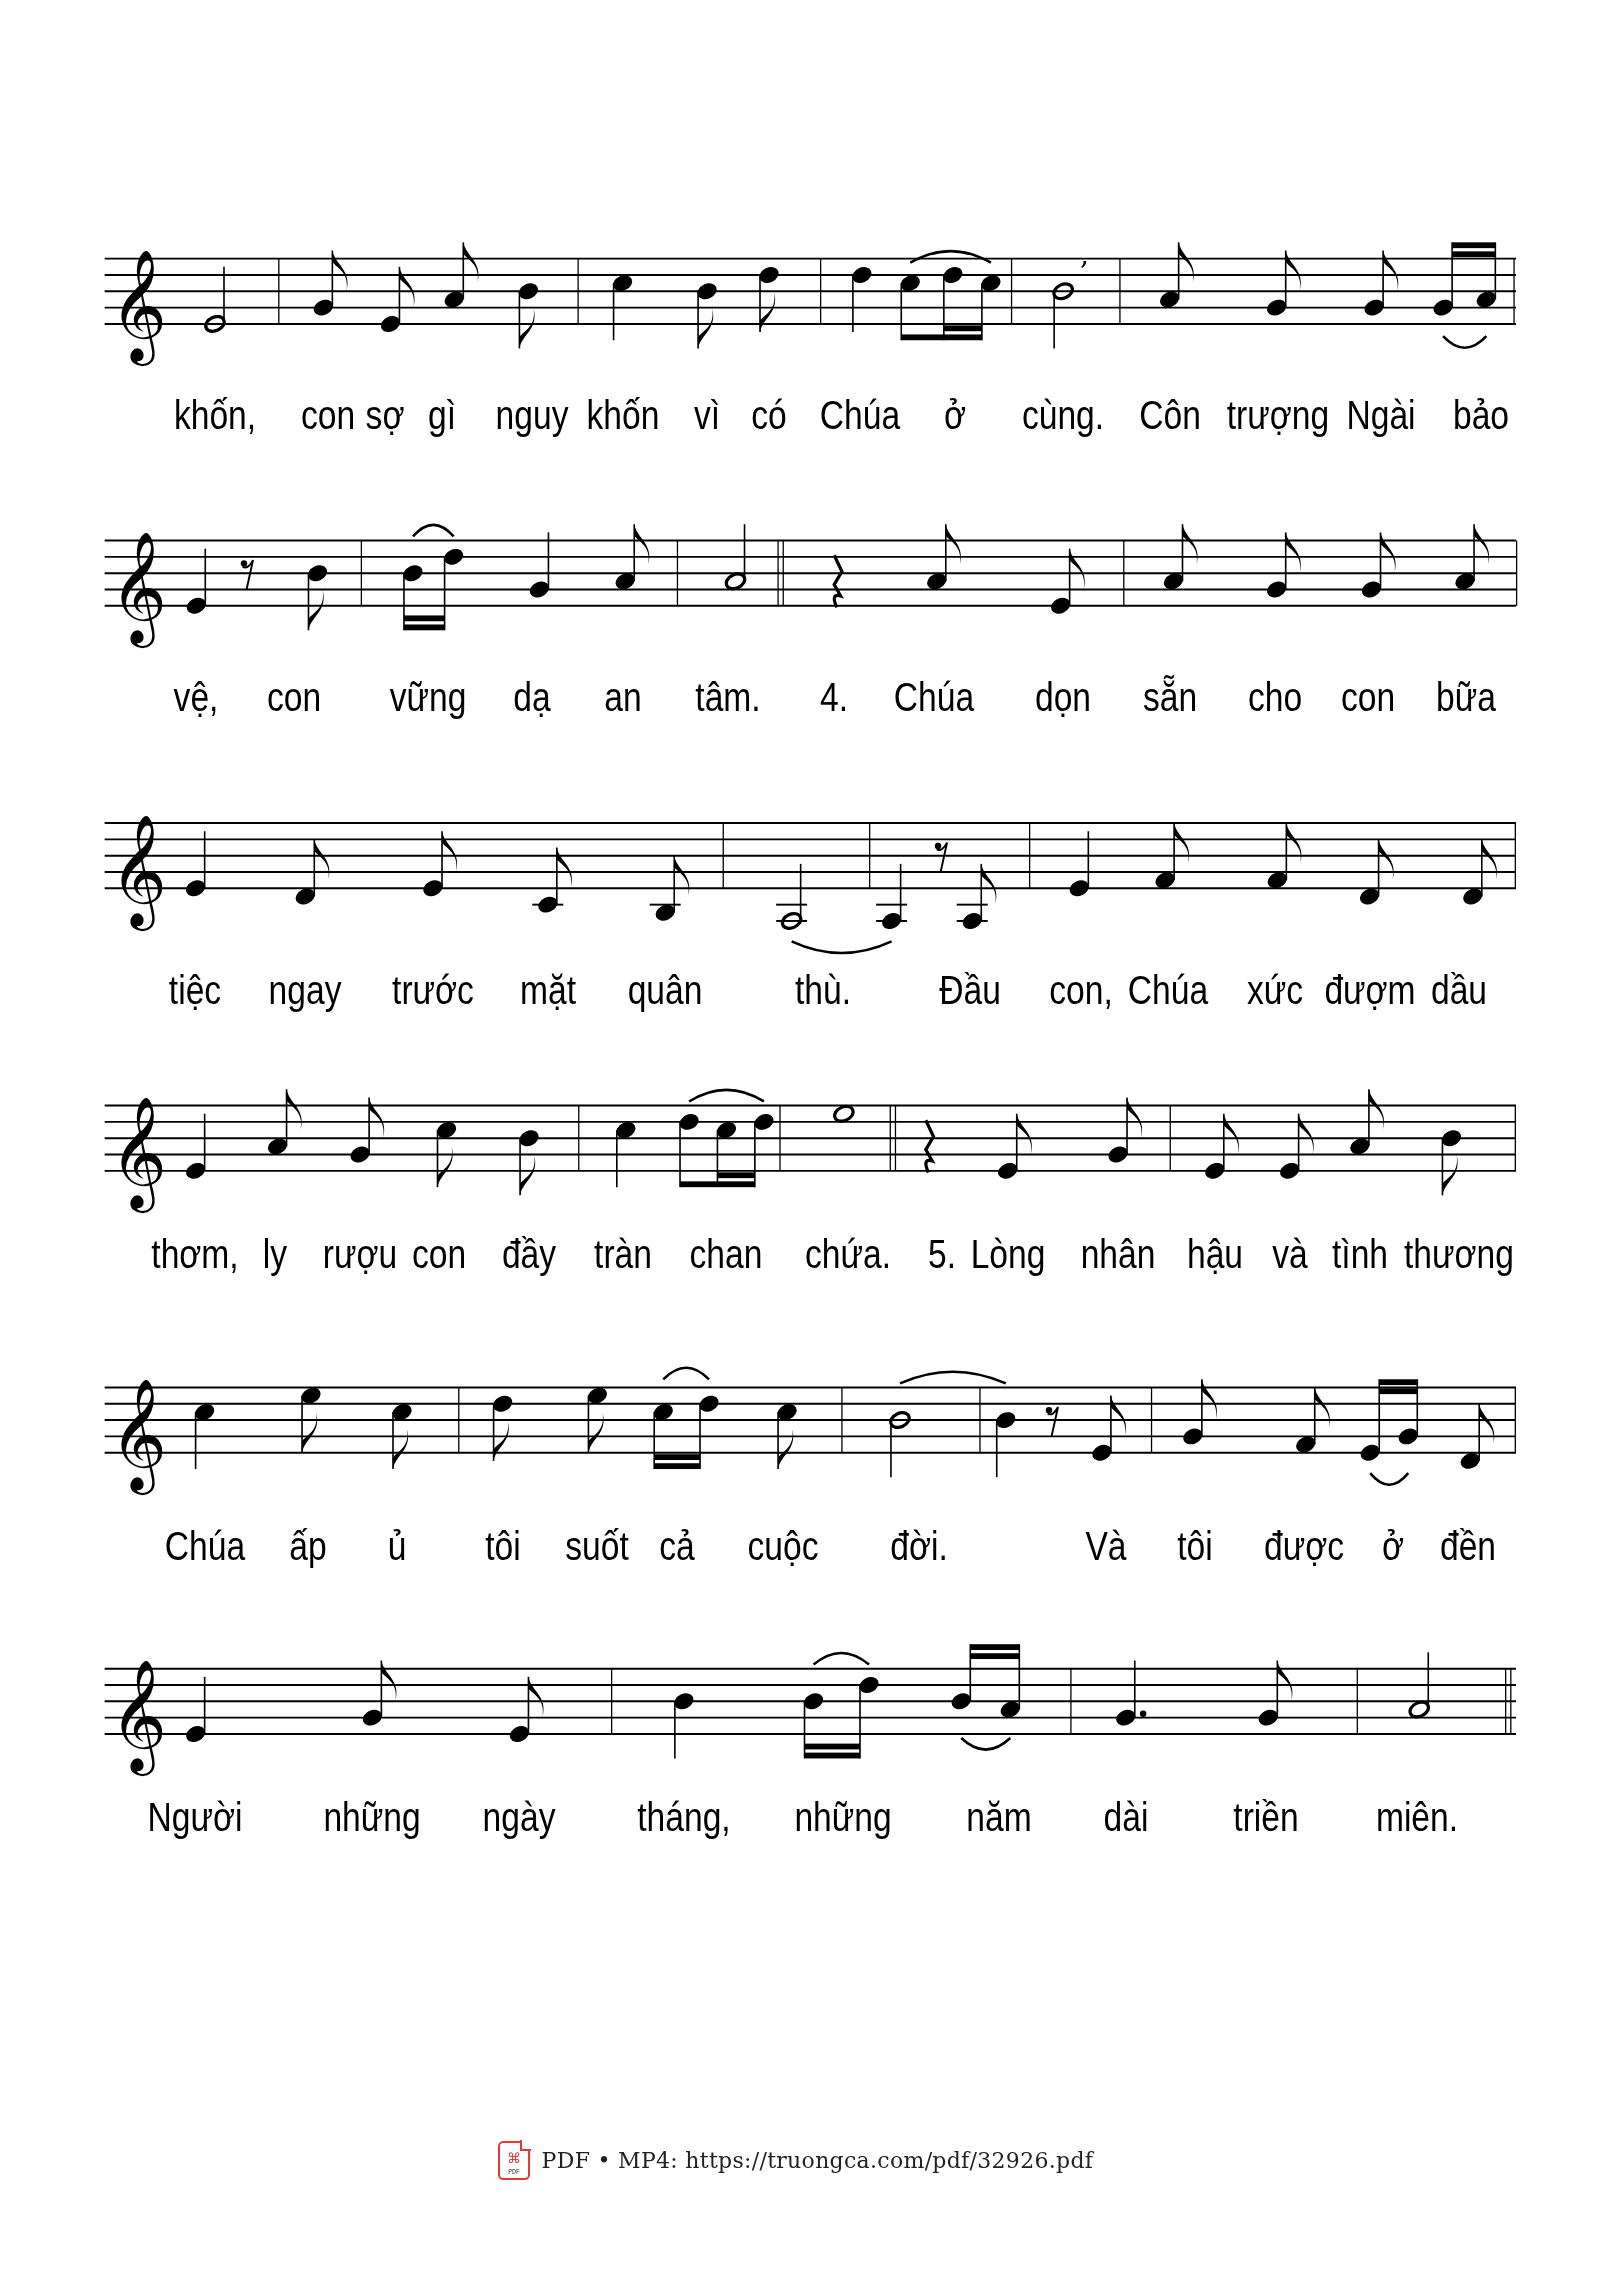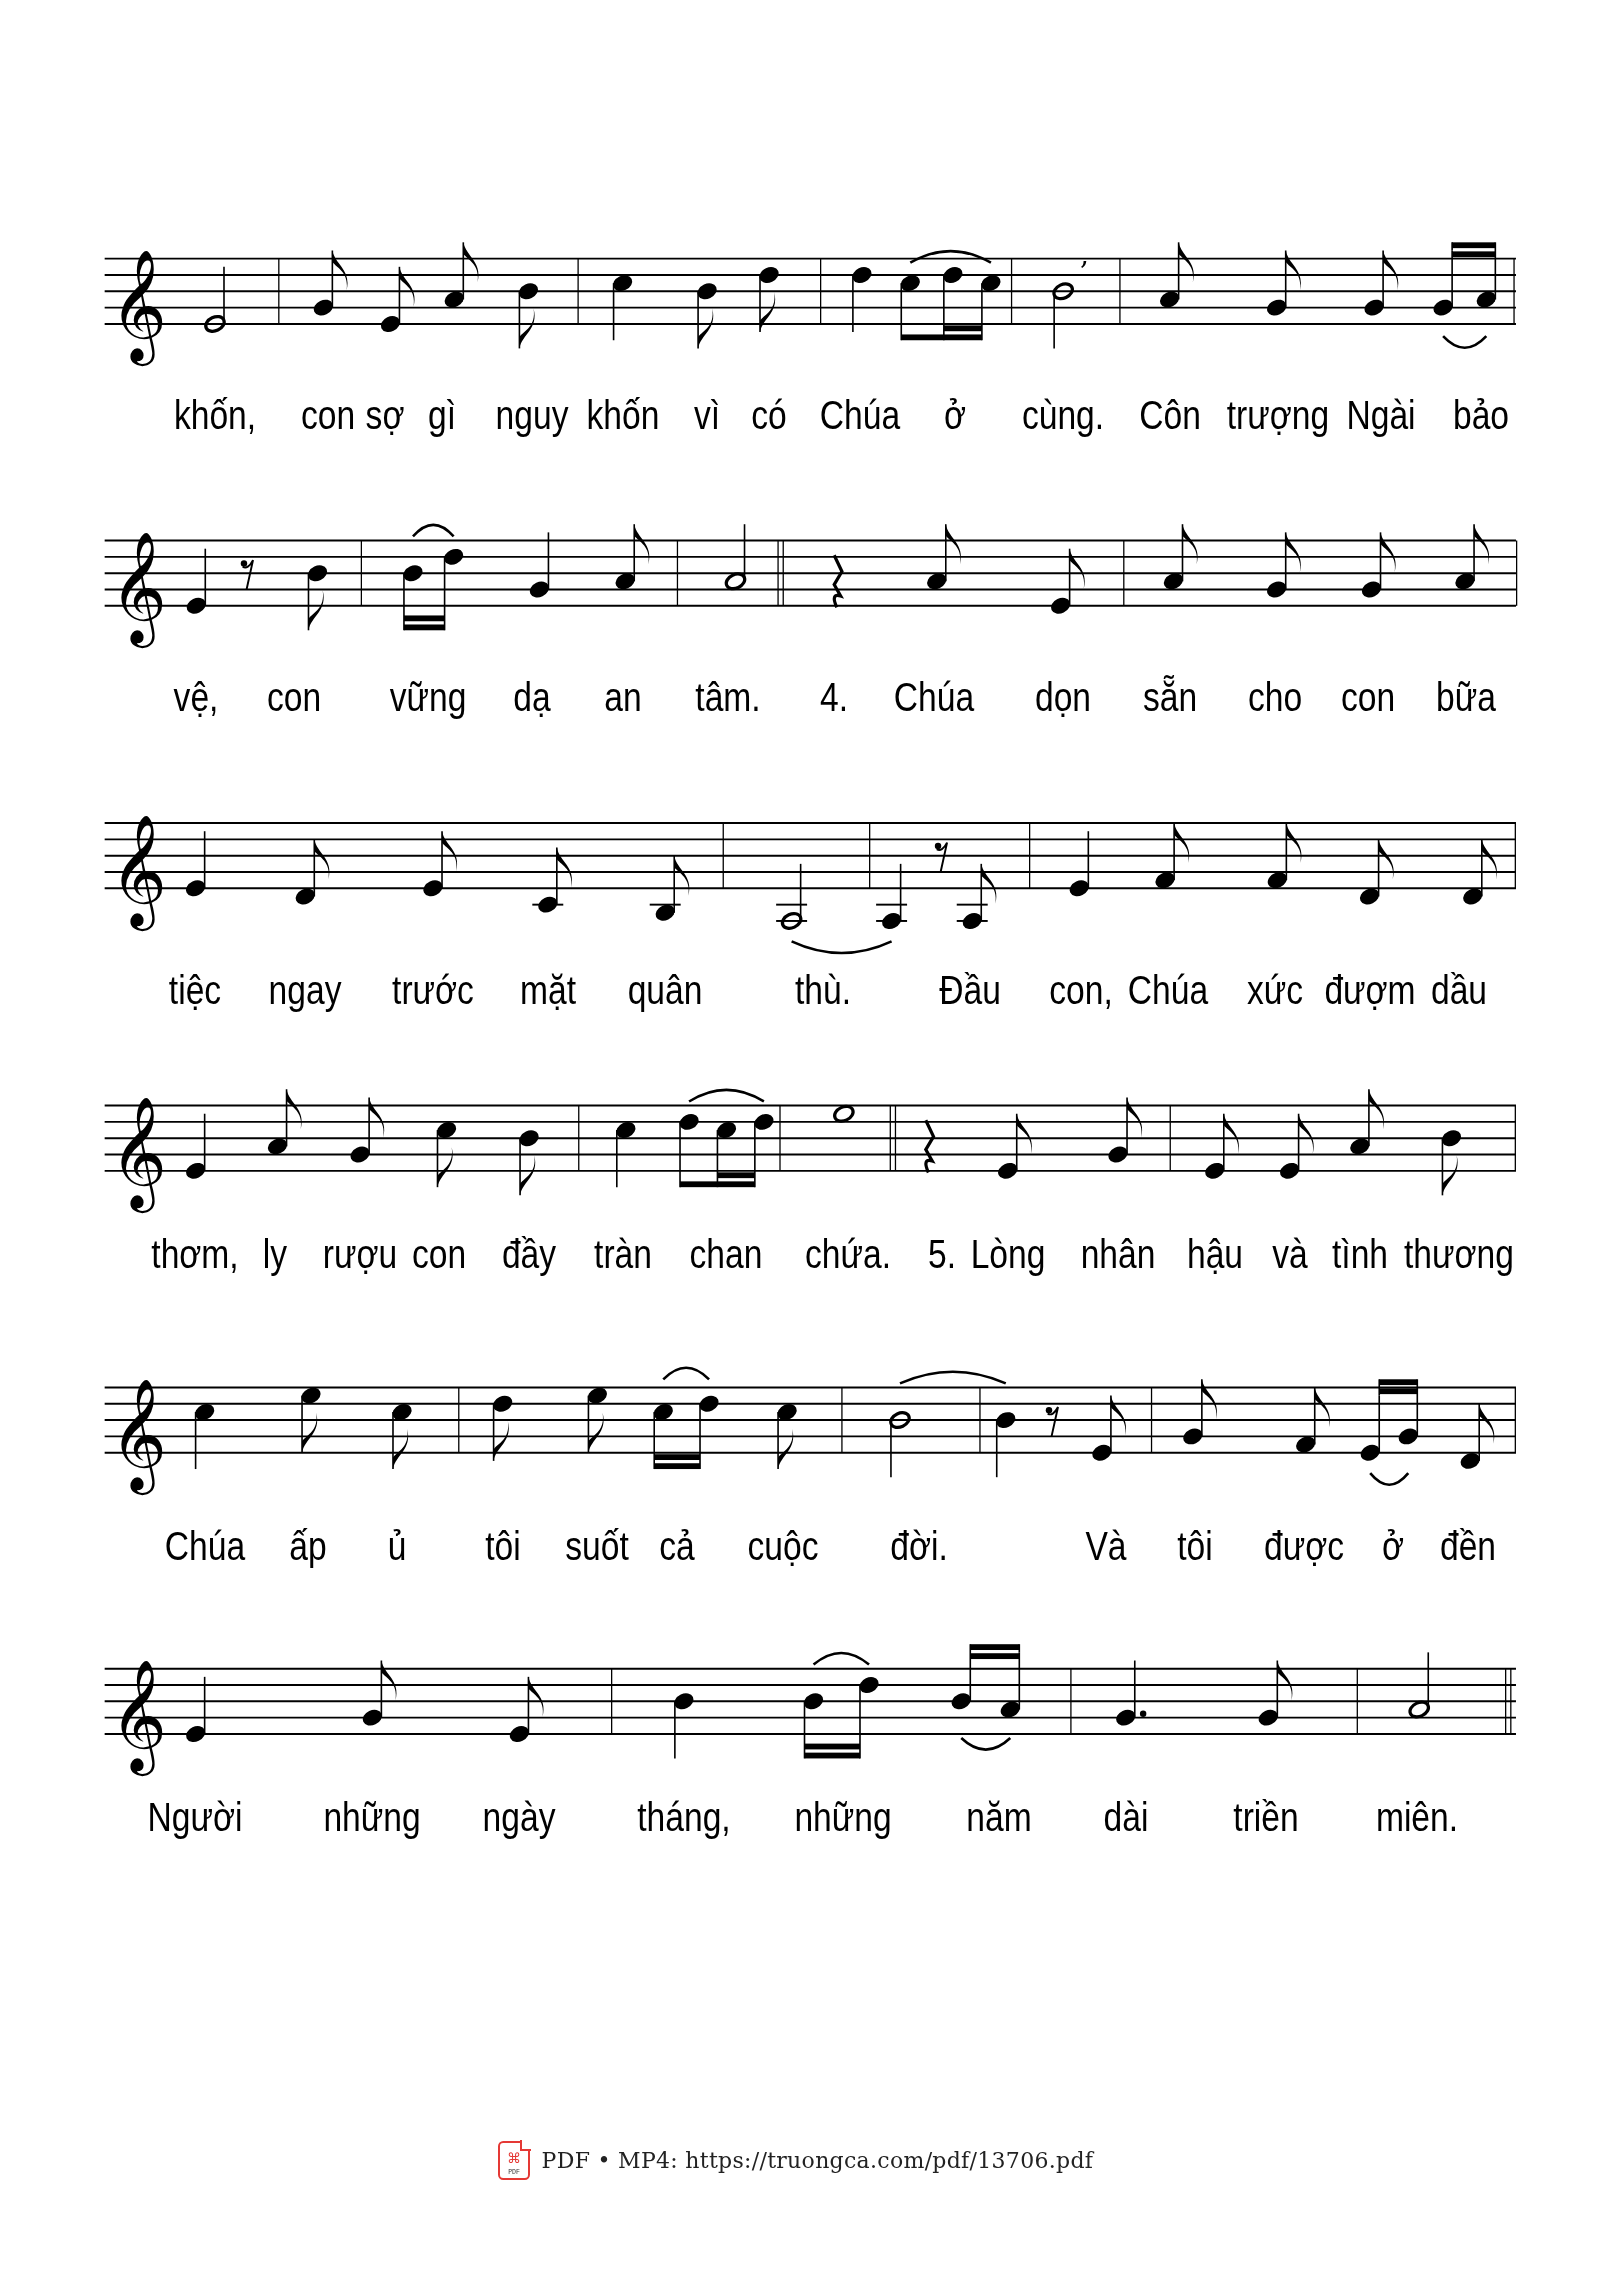--- a/index.html
+++ b/index.html
@@ -639,15 +639,15 @@
     <span class="lyric" style="left: 1126px; top: 1797px;">dài</span>
     <span class="lyric" style="left: 1266px; top: 1797px;">triền</span>
     <span class="lyric" style="left: 1417px; top: 1797px;">miên.</span>
   </div>
 
 <div class="footer">
   <div class="pdf-icon">
     <span class="glyph">⌘</span>
     <span class="lbl">PDF</span>
   </div>
-  <span class="footer-text">PDF • MP4: https://truongca.com/pdf/13706.pdf</span>
+  <span class="footer-text">PDF • MP4: https://truongca.com/pdf/32926.pdf</span>
 </div>
 
 
 </body></html>

